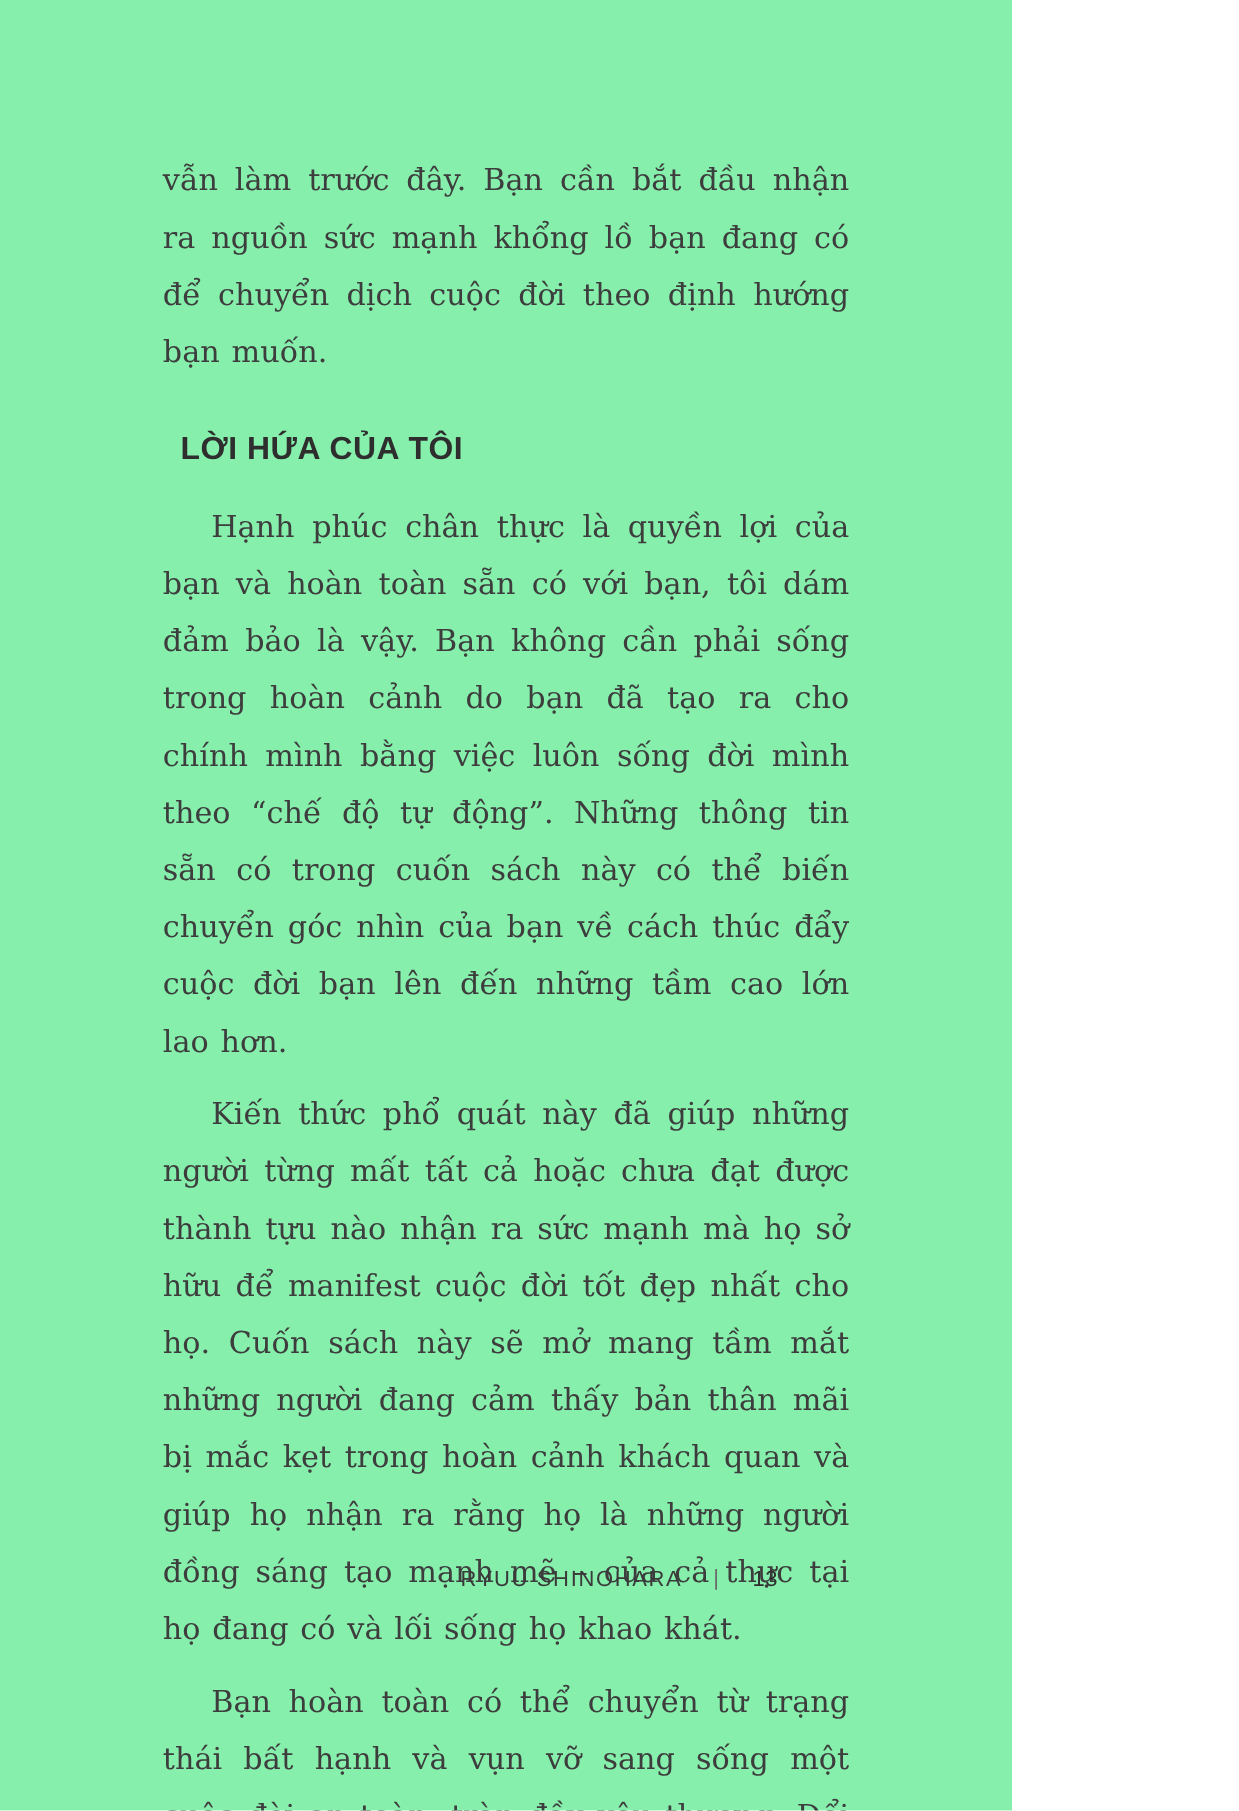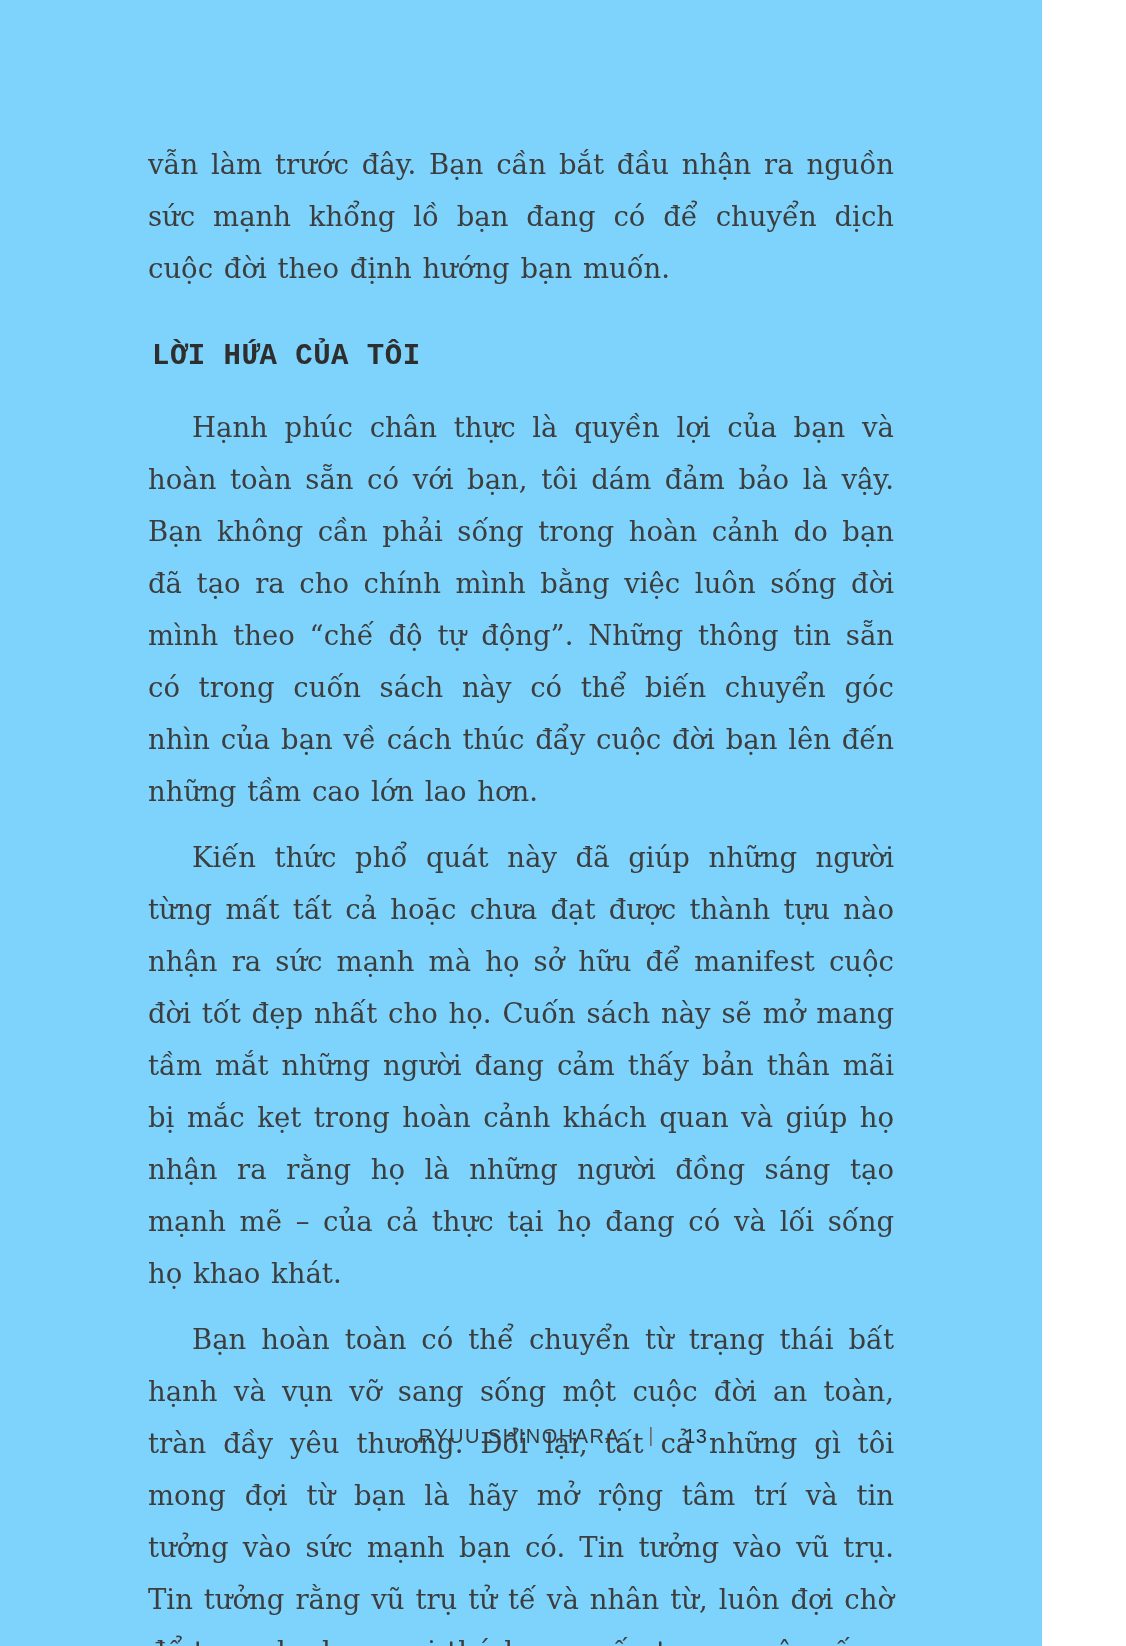--- a/index.html
+++ b/index.html
@@ -11,47 +11,47 @@
       width: 1126px;
       height: 1646px;
       position: relative;
       overflow: hidden;
       font-family: "DejaVu Serif", serif;
     }
     .page {
       position: absolute;
       top: 0;
       left: 0;
-      width: 1042px;
+      width: 920px;
       height: 1646px;
       box-sizing: border-box;
       padding: 138px 148px 0 148px;
-      background: #7dd3fc;
+      background: #86efac;
       color: #3d3d3d;
     }
     .body-text {
       font-family: "DejaVu Serif", serif;
       font-size: 27.5px;
       line-height: 52px;
       text-align: justify;
       text-justify: inter-word;
       word-spacing: 2px;
       margin: 0 0 14px 0;
       color: #3d3d3d;
     }
     .indent {
       text-indent: 44px;
     }
     .heading {
-      font-family: Liberation Mono, monospace;
+      font-family: Liberation Sans, sans-serif;
       font-weight: 700;
       font-size: 29px;
       letter-spacing: 0.5px;
       color: #2e2e2e;
-      margin: 46px 0 28px 4px;
+      margin: 46px 0 28px 16px;
     }
     .footer {
       position: absolute;
       left: 0;
       top: 1425px;
       width: 1126px;
       text-align: center;
       font-family: "Liberation Sans", sans-serif;
       font-size: 20px;
       letter-spacing: 1.5px;

